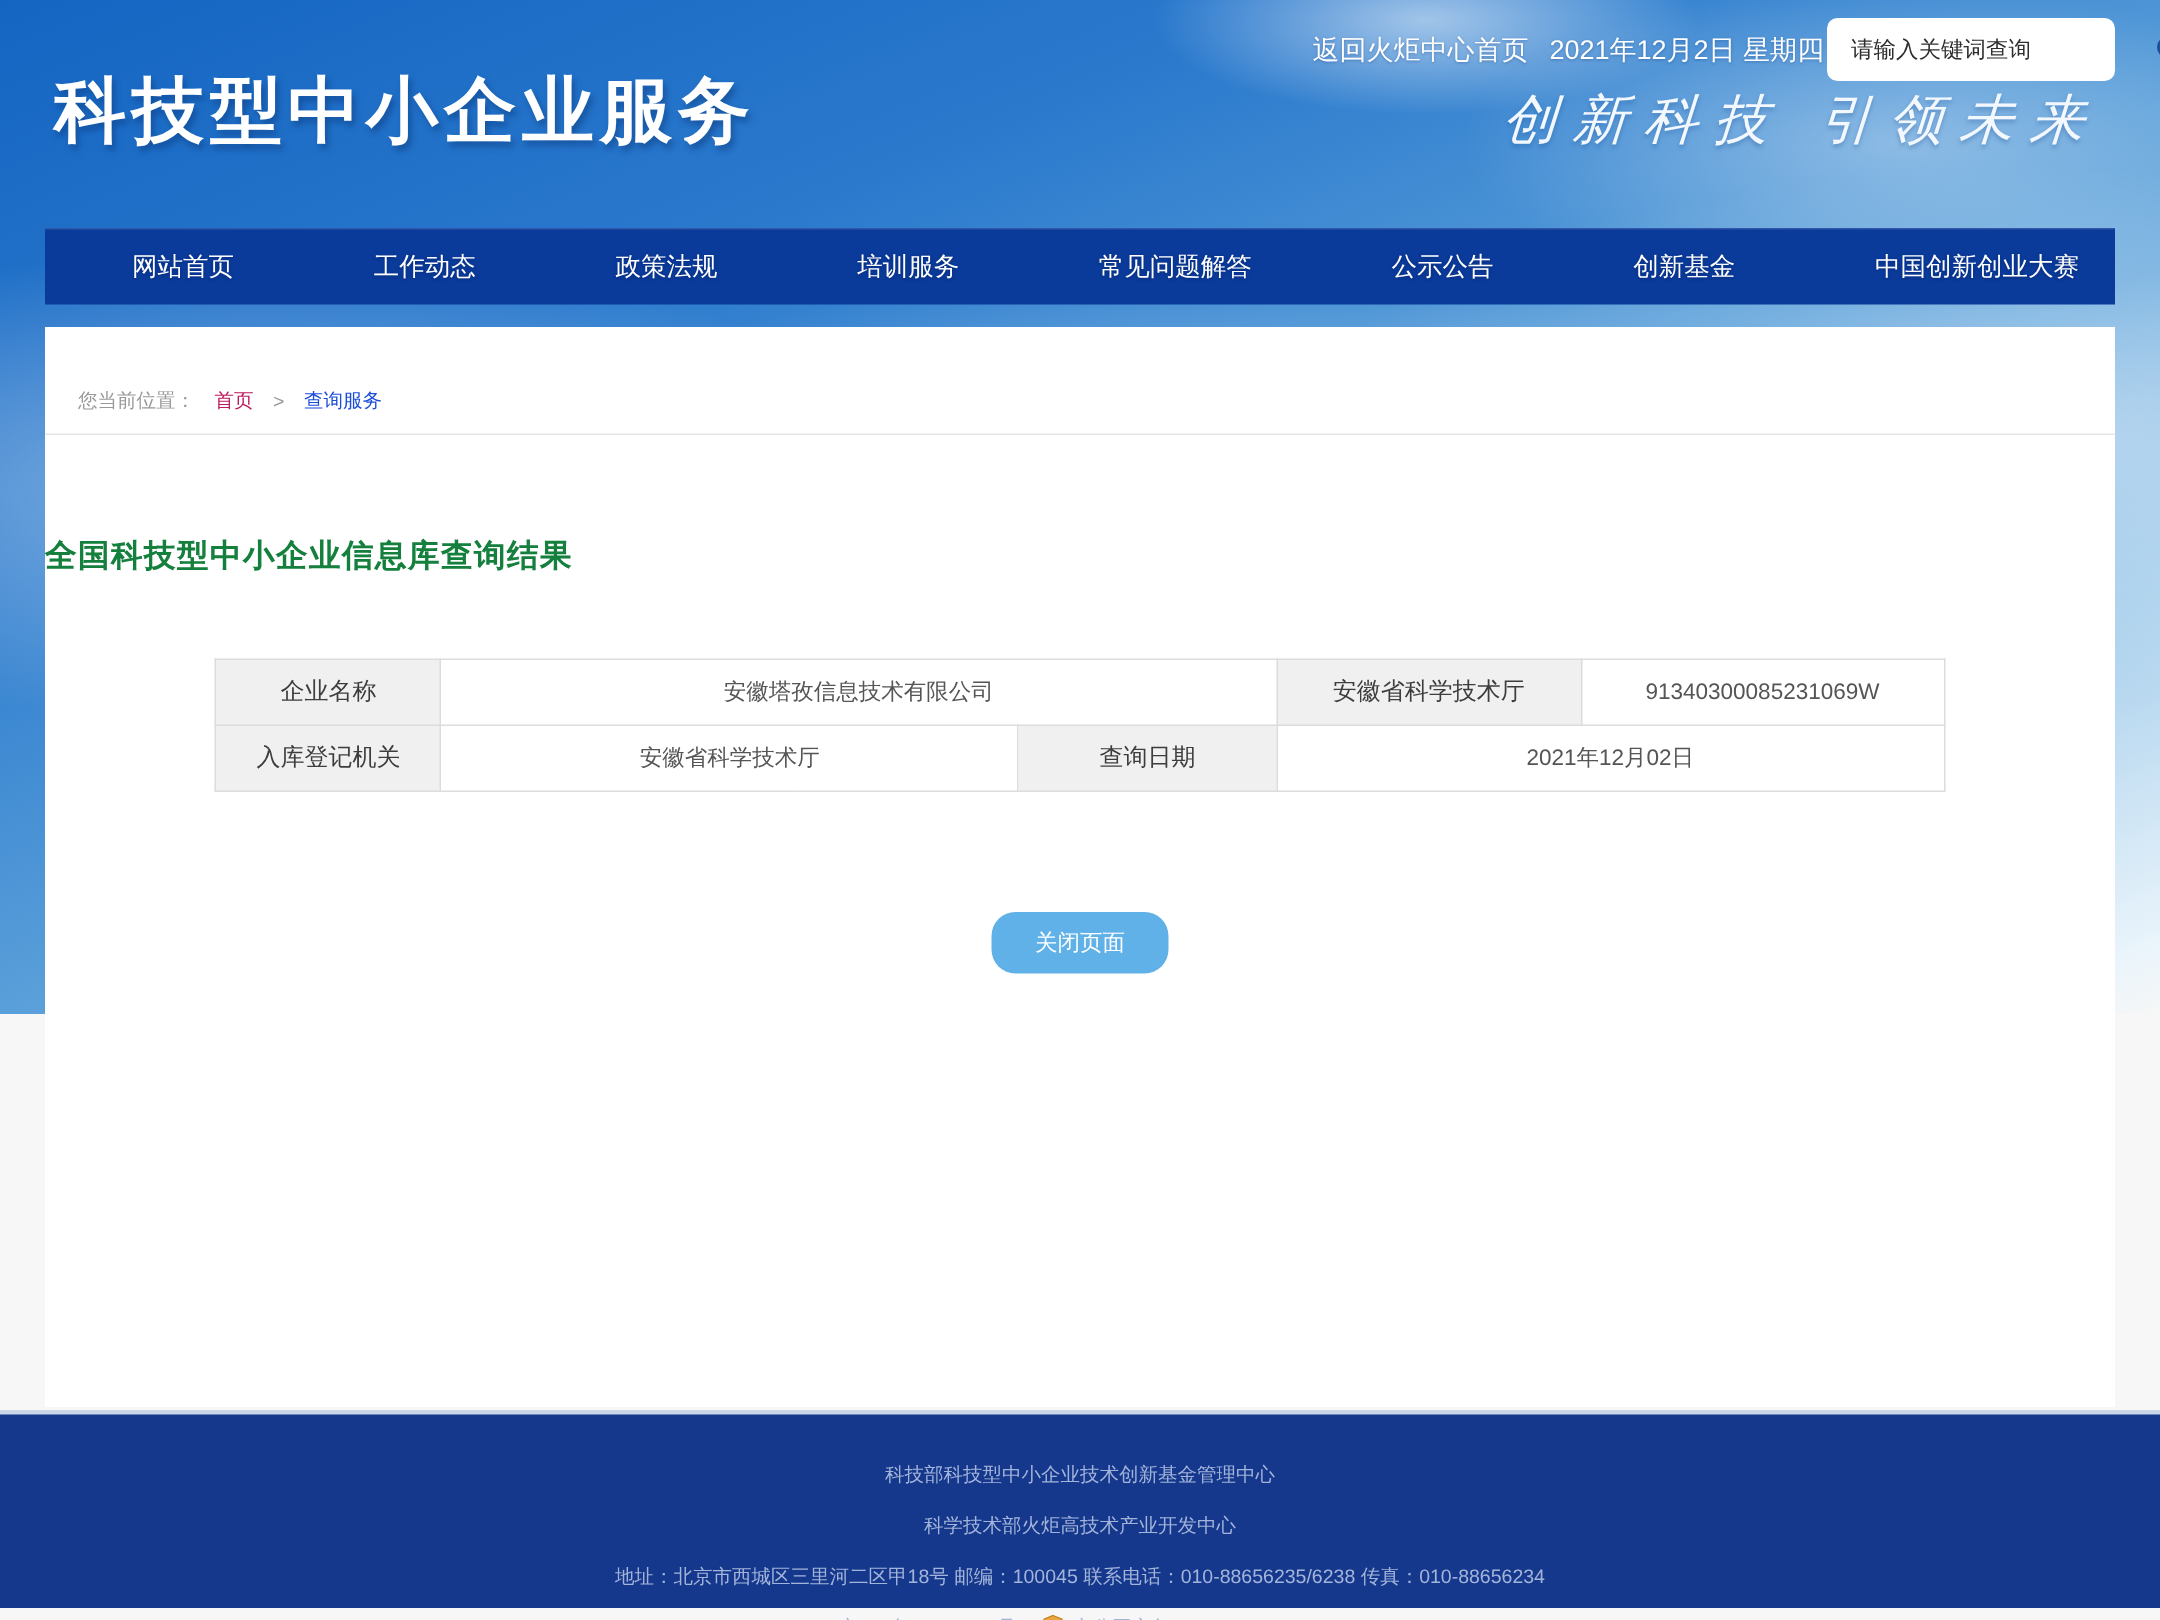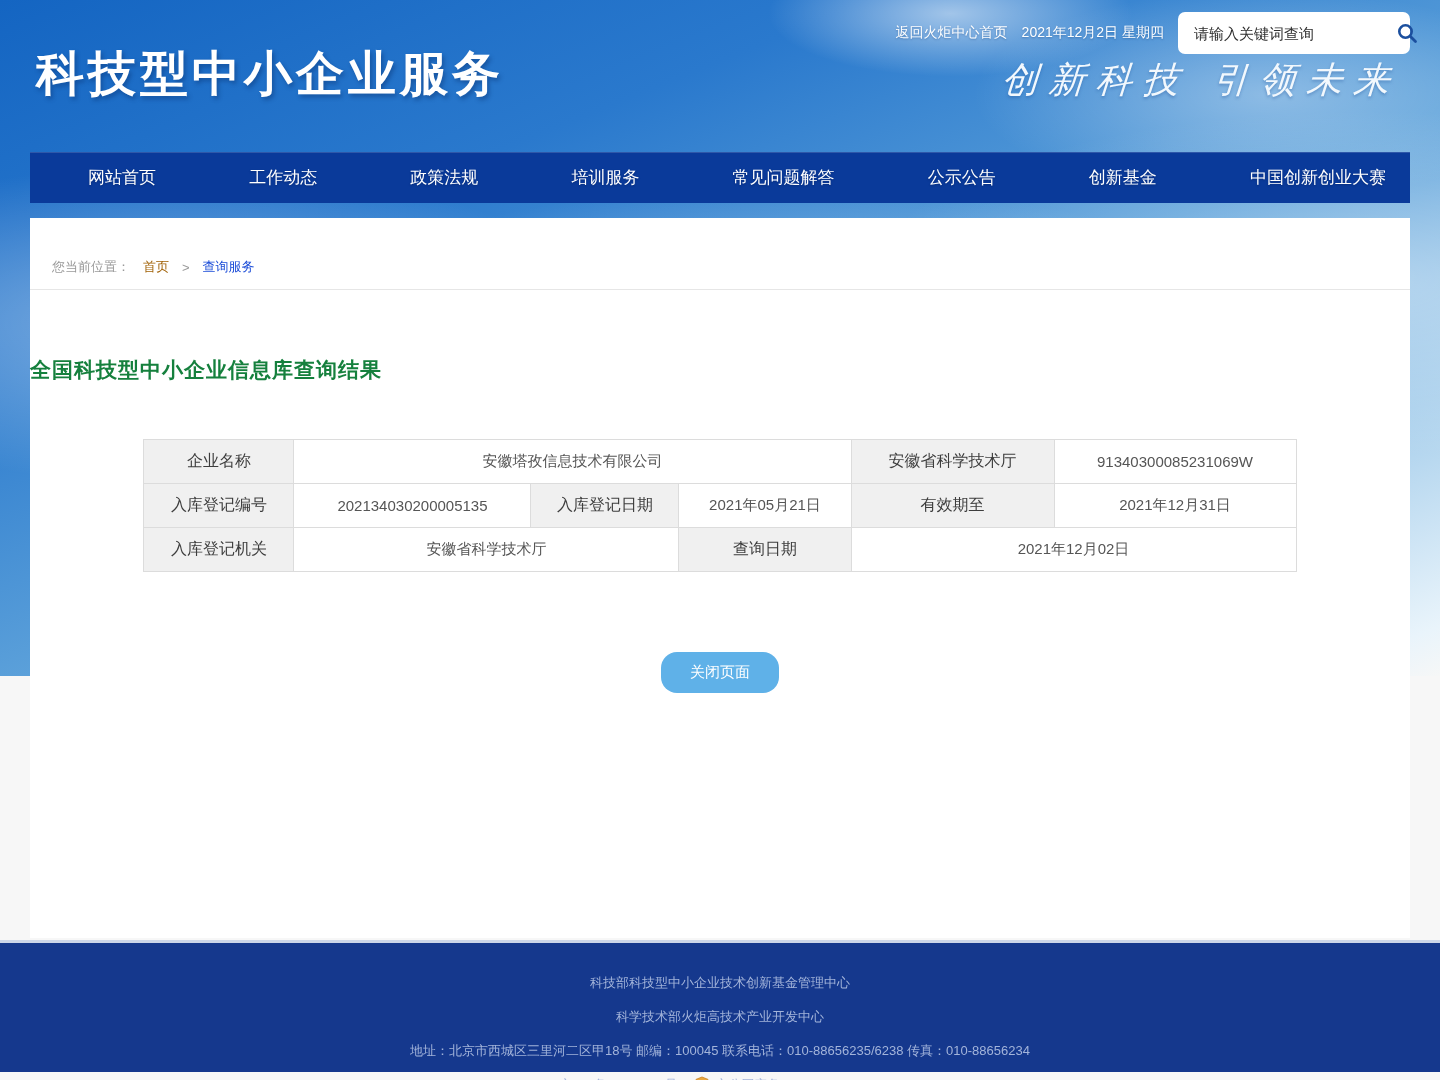--- a/index.html
+++ b/index.html
@@ -24,24 +24,24 @@
   
   .site-header{position:relative;height:152px;}
   .logo{
     position:absolute;left:6px;top:42px;
     font-family:"DejaVu Serif",serif;font-weight:bold;
     font-size:48px;color:#ffffff;letter-spacing:4px;
     text-shadow:2px 3px 4px rgba(8,48,110,.45);
     cursor:pointer;
   }
   .top-bar{position:absolute;top:12px;right:0;display:flex;align-items:center;}
-  .top-links{display:flex;align-items:center;gap:14px;margin-right:14px;
-    color:#ffffff;font-size:14px;text-shadow:0 1px 2px rgba(10,50,110,.35);}
+  .top-links{display:flex;align-items:center;gap:14px;margin-right:2px;
+    color:#ffffff;font-size:18px;text-shadow:0 1px 2px rgba(10,50,110,.35);}
   .back-link{cursor:pointer;}
-  .search-box{width:232px;height:42px;background:#ffffff;border-radius:7px;
+  .search-box{width:192px;height:42px;background:#ffffff;border-radius:7px;
     display:flex;align-items:center;padding:0 8px 0 14px;box-sizing:border-box;}
   .search-box input{border:none;outline:none;flex:1;font-size:15px;color:#222;
     font-family:"Liberation Sans",sans-serif;background:transparent;}
   .search-box input::placeholder{color:#2e2e2e;opacity:1;}
   .search-icon{width:30px;height:30px;display:flex;align-items:center;justify-content:center;cursor:pointer;}
   .slogan{
     position:absolute;right:10px;top:56px;
     font-family:"DejaVu Serif",serif;font-style:italic;
     font-size:36px;color:#f2f8fd;letter-spacing:11px;
     text-shadow:0 2px 3px rgba(25,75,145,.35);
@@ -51,21 +51,21 @@
   
   .main-nav{height:51px;background:#0a3a9a;display:flex;justify-content:space-between;
     align-items:center;padding:0 12px 0 46px;box-shadow:0 1px 0 rgba(255,255,255,.15) inset;}
   .nav-item{color:#ffffff;font-size:17px;padding:0 12px;cursor:pointer;white-space:nowrap;
     text-shadow:0 1px 2px rgba(0,20,60,.35);}
 
   
   .panel{background:#ffffff;margin-top:15px;height:720px;box-sizing:border-box;}
   .breadcrumb{padding:40px 22px 13px 22px;border-bottom:1px solid #e6e6e6;
     font-size:13px;color:#999;display:flex;gap:13px;align-items:center;}
-  .crumb-home{color:#a16207;cursor:pointer;}
+  .crumb-home{color:#be185d;cursor:pointer;}
   .crumb-sep{color:#999;}
   .crumb-current{color:#1d4ed8;cursor:pointer;}
 
   .page-title{text-align:left;margin-top:66px;color:#15803d;font-size:21px;
     font-weight:bold;letter-spacing:1px;}
 
   .result-table{width:1152px;margin:55px auto 0 auto;border-collapse:collapse;table-layout:fixed;}
   .result-table td{border:1px solid #dcdcdc;height:43px;text-align:center;
     font-size:15px;color:#555;background:#fff;padding:0 18px;overflow:hidden;white-space:nowrap;}
   .result-table td.lbl{background:#f0f0f0;font-size:16px;color:#3d3d3d;}
@@ -144,28 +144,20 @@
             <col style="width:242px">
         </colgroup>
         <tbody>
           <tr>
             <td class="lbl">企业名称</td>
             <td colspan="3">安徽塔孜信息技术有限公司</td>
             <td class="lbl">安徽省科学技术厅</td>
             <td>91340300085231069W</td>
           </tr>
           <tr>
-            <td class="lbl">入库登记编号</td>
-            <td>202134030200005135</td>
-            <td class="lbl">入库登记日期</td>
-            <td>2021年05月21日</td>
-            <td class="lbl">有效期至</td>
-            <td>2021年12月31日</td>
-          </tr>
-          <tr>
             <td class="lbl">入库登记机关</td>
             <td colspan="2">安徽省科学技术厅</td>
             <td class="lbl">查询日期</td>
             <td colspan="2">2021年12月02日</td>
           </tr>
         </tbody>
       </table>
 
       <button class="close-btn">关闭页面</button>
     </div>

